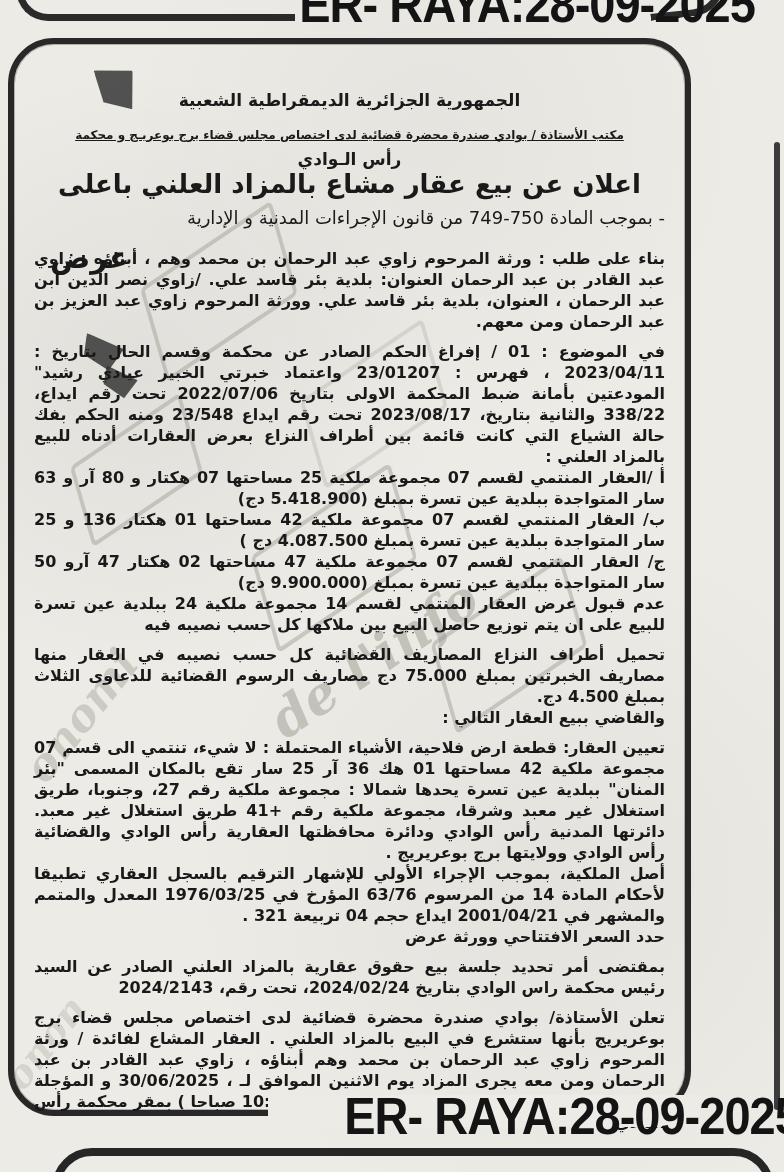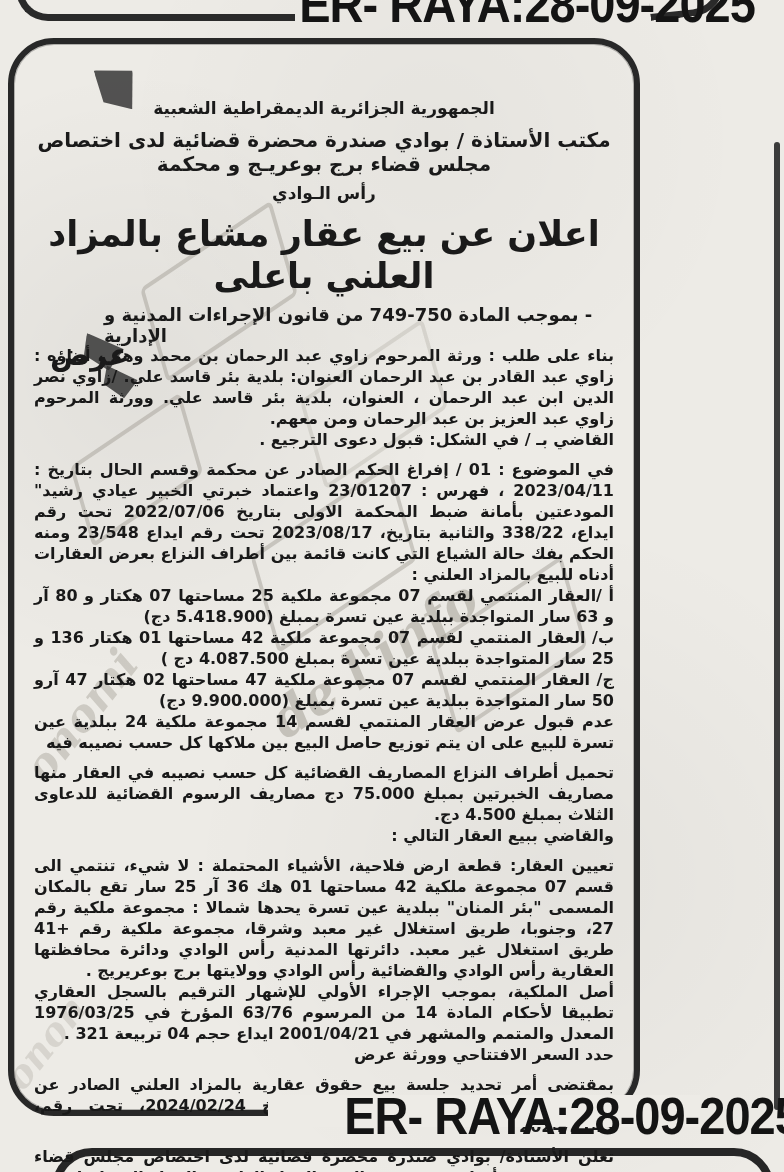--- a/index.html
+++ b/index.html
@@ -29,42 +29,42 @@
   }
   .prev-box-right{
     position:absolute;left:648px;top:-34px;width:70px;height:44px;
     border-right:7px solid #2a2a2a;border-bottom:7px solid #2a2a2a;
     border-bottom-right-radius:34px;transform:rotate(-6deg);z-index:2;
   }
   
   .col-rule{position:absolute;left:774px;top:142px;width:6px;height:968px;background:#3b3b3b;border-radius:3px;z-index:1;}
   
   .notice-box{
-    position:absolute;left:8px;top:38px;width:632px;height:1078px;
+    position:absolute;left:8px;top:38px;width:683px;height:1078px;
     border:6px solid #282828;border-radius:46px;
     box-shadow:inset 0 0 0 1px rgba(0,0,0,.25);
-    padding:28px 20px 0 20px;box-sizing:border-box;z-index:3;
+    padding:20px 20px 0 20px;box-sizing:border-box;z-index:3;
   }
   .patch{position:absolute;left:268px;top:1095px;width:432px;height:32px;background:#edebe6;z-index:6;}
   
   .next-box{
     position:absolute;left:52px;top:1148px;width:706px;height:60px;
     border:8px solid #262626;border-radius:40px 40px 0 0;z-index:2;
   }
   
   .hdr{direction:rtl;text-align:center;font-weight:bold;}
   .hdr-line1{font-size:17px;margin-top:26px;}
-  .hdr-line2{font-size:20px;margin-top:10px;}
+  .hdr-line2{font-size:12px;margin-top:18px;text-decoration:underline;}
   .hdr-line3{font-size:17px;margin-top:7px;letter-spacing:1px;}
   .hdr-phone{font-size:16px;margin-top:8px;}
   
-  .title-line1{direction:rtl;text-align:center;font-weight:bold;font-size:35px;margin-top:10px;line-height:1.2;}
+  .title-line1{direction:rtl;text-align:center;font-weight:bold;font-size:26px;margin-top:0;line-height:1.2;}
   .title-row{direction:rtl;position:relative;margin-top:2px;height:38px;}
   .title-overflow{position:absolute;left:16px;top:-6px;font-weight:bold;font-size:30px;margin-top:44px;}
-  .subtitle{direction:rtl;text-align:left;font-weight:bold;font-size:18px;padding-left:70px;padding-top:5px;}
+  .subtitle{direction:rtl;text-align:right;font-weight:normal;font-size:18px;padding-left:70px;padding-top:5px;}
   
   .body-text{direction:rtl;margin-top:8px;}
   .body-text p{
     margin:0;font-size:16px;font-weight:bold;line-height:21px;
     text-align:justify;text-justify:inter-word;color:#191919;
   }
   .body-text p.gap{margin-top:9px;}
   
   .wm{position:absolute;z-index:0;pointer-events:none;}
   .wm-chevron{
@@ -112,21 +112,20 @@
     </div>
 
     <div class="title-line1">اعلان عن بيع عقار مشاع بالمزاد العلني باعلى</div>
     <div class="title-row">
       <span class="title-overflow">عرض</span>
       <div class="subtitle">- بموجب المادة 750-749 من قانون الإجراءات المدنية و الإدارية</div>
     </div>
 
     <div class="body-text" id="body-container">
         <p>بناء على طلب :  ورثة المرحوم زاوي عبد الرحمان بن محمد وهم ، أبناؤه : زاوي عبد القادر بن عبد الرحمان العنوان: بلدية بئر قاسد علي. /زاوي نصر الدين ابن عبد الرحمان ، العنوان، بلدية بئر قاسد علي. وورثة المرحوم زاوي عبد العزيز بن عبد الرحمان ومن معهم.</p>
-        <p>القاضي بـ / في الشكل: قبول دعوى الترجيع .</p>
         <p class="gap">في الموضوع : 01 / إفراغ الحكم الصادر عن محكمة وقسم الحال بتاريخ : 2023/04/11 ، فهرس : 23/01207 واعتماد خبرتي الخبير عيادي رشيد" المودعتين بأمانة ضبط المحكمة الاولى بتاريخ 2022/07/06 تحت رقم ايداع، 338/22 والثانية بتاريخ، 2023/08/17 تحت رقم ايداع 23/548 ومنه الحكم بفك حالة الشياع التي كانت قائمة بين أطراف النزاع بعرض العقارات أدناه للبيع بالمزاد العلني :</p>
         <p>أ /العقار المنتمي لقسم 07 مجموعة ملكية 25 مساحتها 07 هكتار و 80 آر و 63 سار المتواجدة ببلدية عين تسرة بمبلغ (5.418.900 دج)</p>
         <p>ب/ العقار المنتمي لقسم 07 مجموعة ملكية 42 مساحتها 01 هكتار 136 و 25 سار المتواجدة ببلدية عين تسرة بمبلغ 4.087.500 دج )</p>
         <p>ج/ العقار المنتمي لقسم 07 مجموعة ملكية 47 مساحتها 02 هكتار 47 آرو 50 سار المتواجدة ببلدية عين تسرة بمبلغ (9.900.000 دج)</p>
         <p>عدم قبول عرض العقار المنتمي لقسم 14 مجموعة ملكية 24 ببلدية عين تسرة للبيع على ان يتم توزيع حاصل البيع بين ملاكها كل حسب نصيبه فيه</p>
         <p class="gap">تحميل أطراف النزاع المصاريف القضائية كل حسب نصيبه في العقار منها مصاريف الخبرتين بمبلغ 75.000 دج مصاريف الرسوم القضائية للدعاوى الثلاث بمبلغ 4.500 دج.</p>
         <p>والقاضي ببيع العقار التالي :</p>
         <p class="gap">تعيين العقار: قطعة ارض فلاحية، الأشياء المحتملة : لا شيء، تنتمي الى قسم 07 مجموعة ملكية 42 مساحتها 01 هك 36 آر 25 سار تقع بالمكان المسمى "بئر المنان" ببلدية عين تسرة يحدها شمالا : مجموعة ملكية رقم 27، وجنوبا، طريق استغلال غير معبد وشرقا، مجموعة ملكية رقم +41 طريق استغلال غير معبد. دائرتها المدنية رأس الوادي ودائرة محافظتها العقارية  رأس الوادي والقضائية رأس الوادي وولايتها برج بوعريريج .</p>
         <p>أصل الملكية، بموجب الإجراء الأولي للإشهار الترقيم بالسجل العقاري تطبيقا لأحكام المادة 14 من المرسوم 63/76 المؤرخ في 1976/03/25 المعدل والمتمم والمشهر في 2001/04/21 ايداع حجم 04 تربيعة 321 .</p>
         <p>حدد السعر الافتتاحي وورثة عرض</p>

